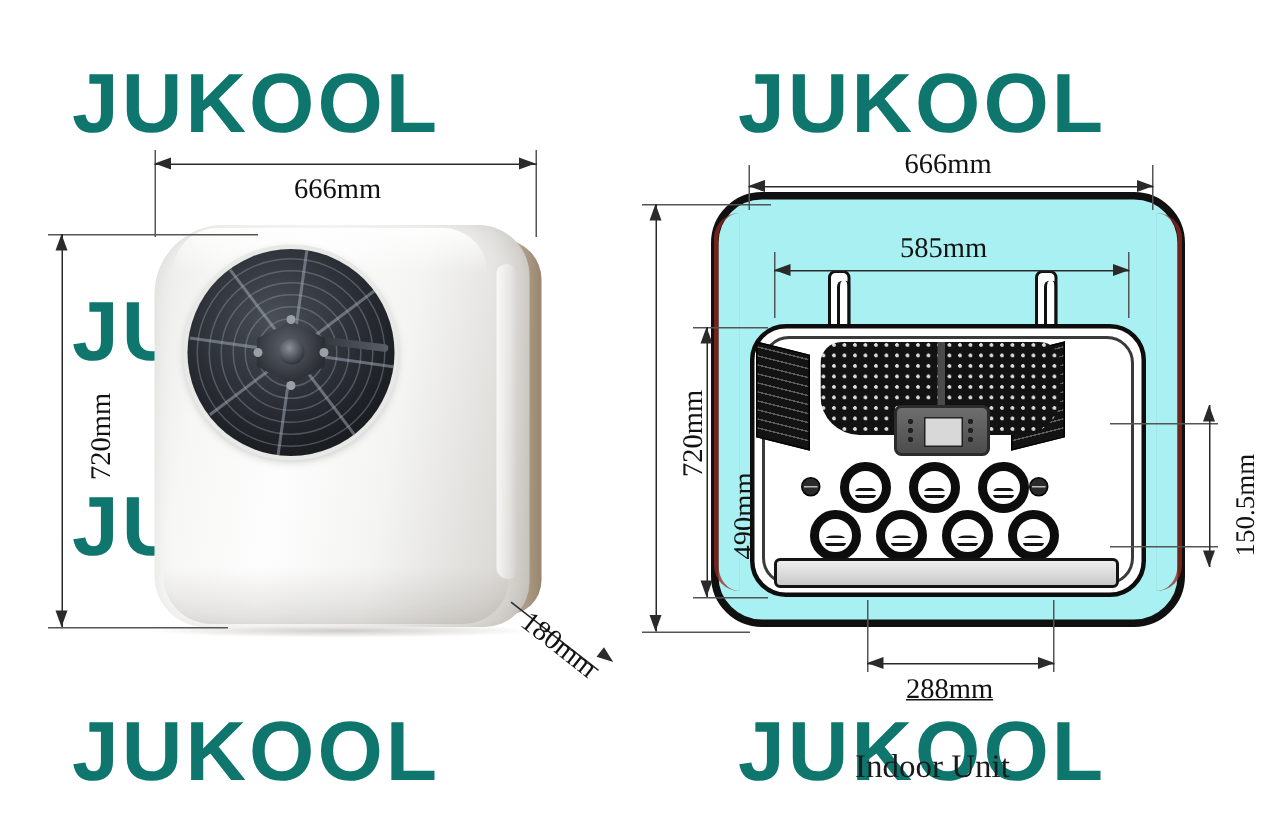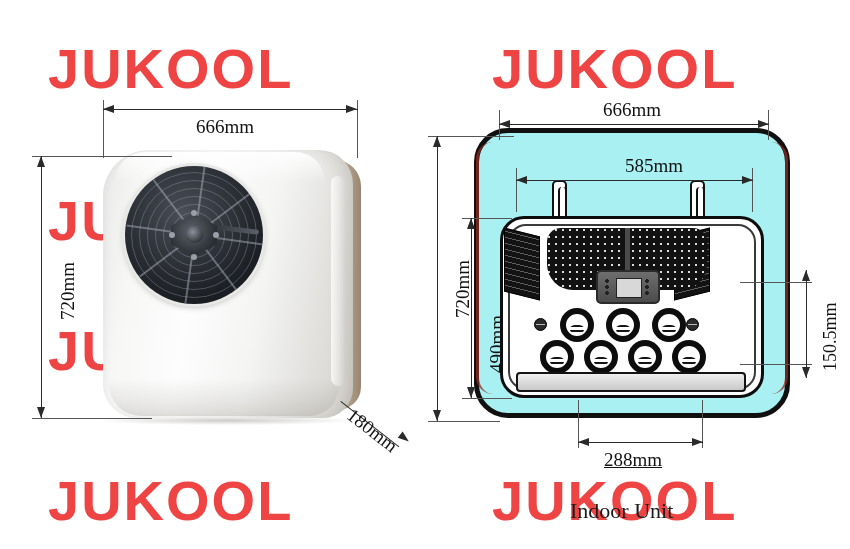--- a/index.html
+++ b/index.html
@@ -5,21 +5,21 @@
   html,body{margin:0;padding:0;}
   body{
     width:850px;height:549px;overflow:hidden;background:#ffffff;
     font-family:"Liberation Serif", serif;
     position:relative;
   }
   #stage{position:absolute;inset:0;width:850px;height:549px;overflow:hidden;}
 
   
   .wm{
-    position:absolute;color:#ef4444;font-family:"Liberation Sans", sans-serif;
+    position:absolute;color:#0f766e;font-family:"Liberation Sans", sans-serif;
     font-weight:bold;letter-spacing:2px;user-select:none;white-space:nowrap;
   }
   .wm-r1{top:36px;font-size:56px;}
   .wm-r2{top:188px;font-size:56px;}
   .wm-r3{top:318px;font-size:56px;}
   .wm-r4{top:468px;font-size:56px;}
   .wm-c1{left:48px;}
   .wm-c2{left:492px;}
 
   
@@ -308,21 +308,21 @@
   <div class="dimline-h" style="left:499px;top:124px;width:270px;"></div>
   <div class="arrow ar-left" style="left:499px;top:120px;"></div>
   <div class="arrow ar-right" style="left:758px;top:120px;"></div>
   <div class="dimtext" style="left:603px;top:99px;">666mm</div>
 
   <div class="ext-v" style="left:516px;top:168px;height:44px;"></div>
   <div class="ext-v" style="left:752px;top:168px;height:44px;"></div>
   <div class="dimline-h" style="left:516px;top:180px;width:237px;"></div>
   <div class="arrow ar-left" style="left:516px;top:176px;"></div>
   <div class="arrow ar-right" style="left:742px;top:176px;"></div>
-  <div class="dimtext" style="left:625px;top:155px;text-align:right;">585mm</div>
+  <div class="dimtext" style="left:600px;top:155px;text-align:right;">585mm</div>
 
   <div class="ext-h" style="left:428px;top:136px;width:86px;"></div>
   <div class="ext-h" style="left:428px;top:421px;width:72px;"></div>
   <div class="dimline-v" style="left:437px;top:136px;height:285px;"></div>
   <div class="arrow ar-up" style="left:433px;top:136px;"></div>
   <div class="arrow ar-down" style="left:433px;top:410px;"></div>
   <div class="dimtext rot" style="left:452px;top:318px;">720mm</div>
 
   <div class="ext-h" style="left:462px;top:218px;width:50px;"></div>
   <div class="ext-h" style="left:462px;top:398px;width:50px;"></div>

